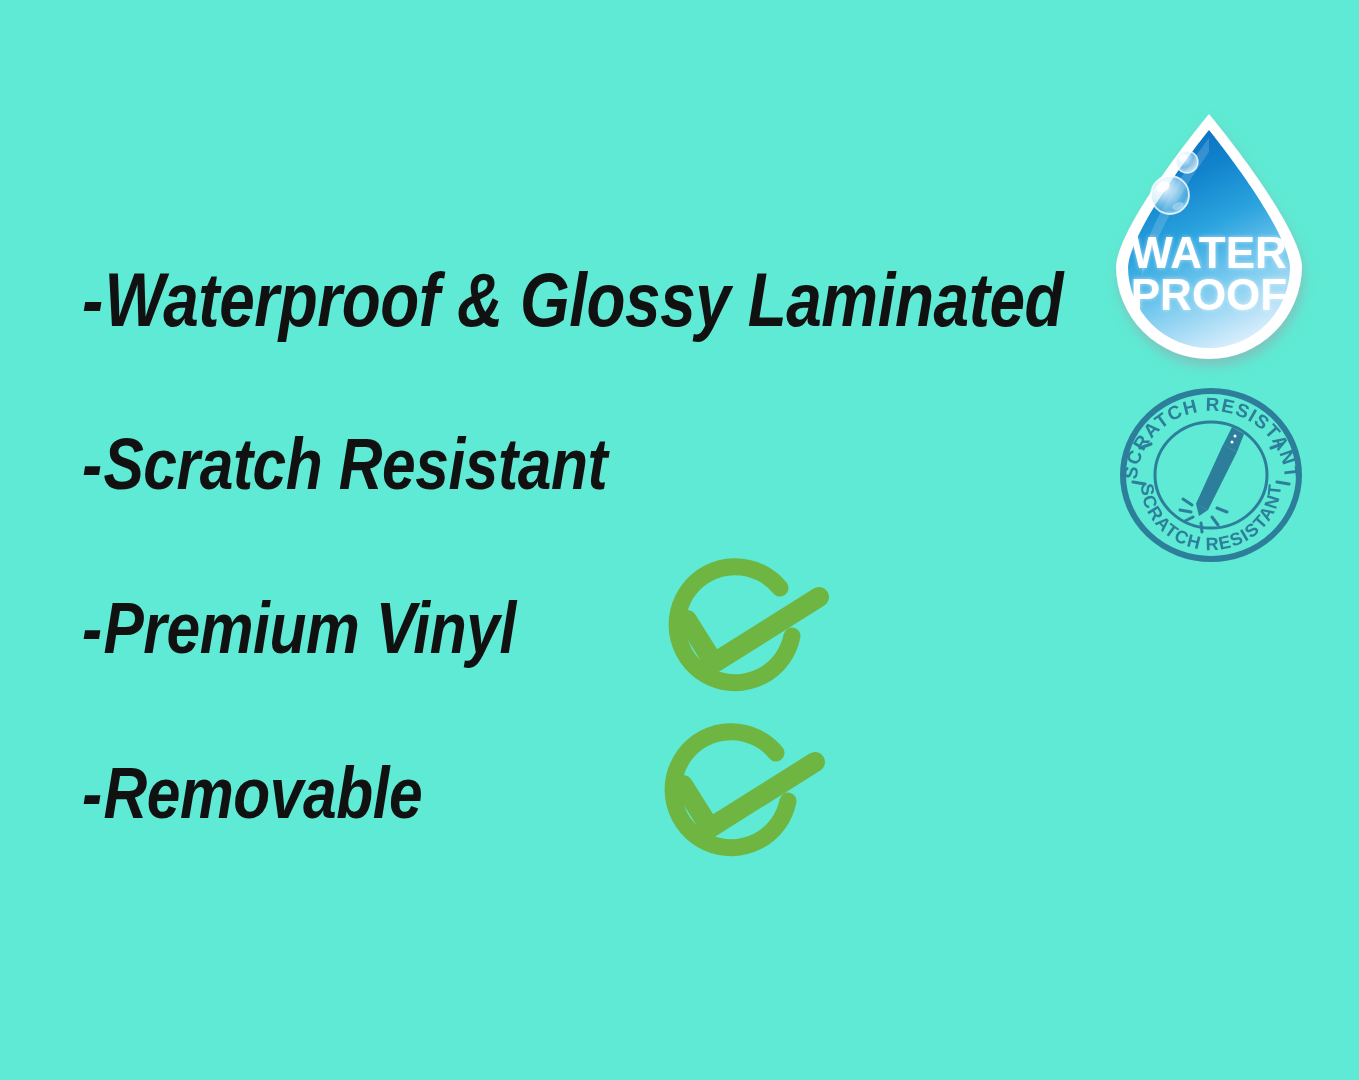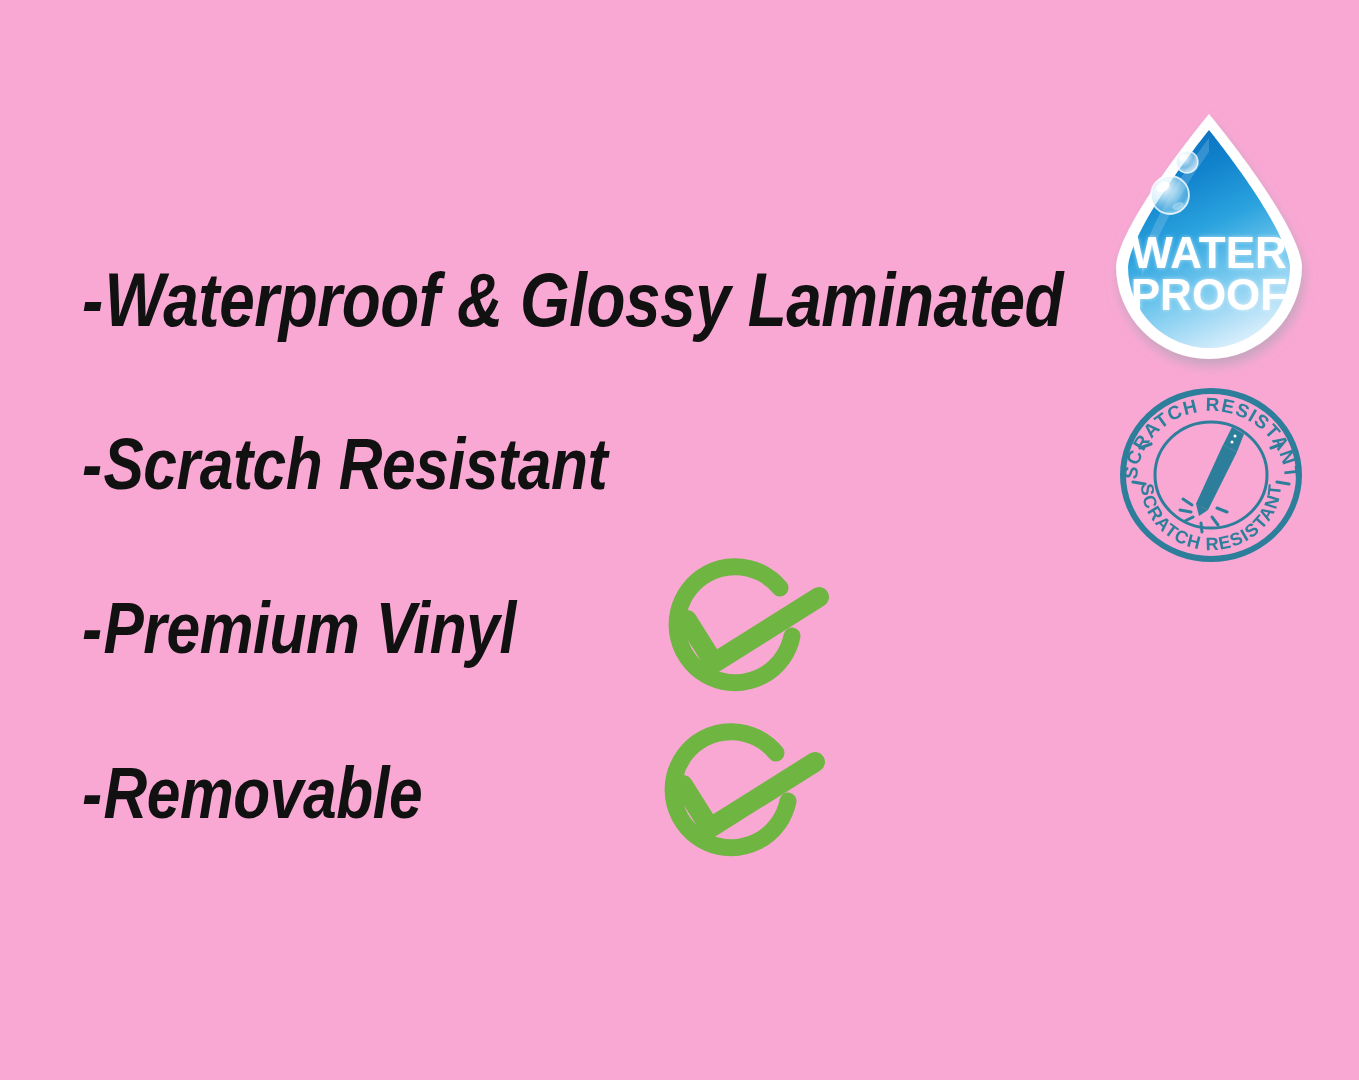--- a/index.html
+++ b/index.html
@@ -7,21 +7,21 @@
     padding: 0;
     background: #ffffff;
   }
   body {
     font-family: "Liberation Sans", sans-serif;
   }
   #stage {
     position: relative;
     width: 1359px;
     height: 1080px;
-    background: #f9a8d4;
+    background: #5eead4;
     overflow: hidden;
   }
 
   
   .feature-line {
     position: absolute;
     white-space: nowrap;
     color: #111111;
     font-family: "Liberation Sans", sans-serif;
     font-weight: bold;

